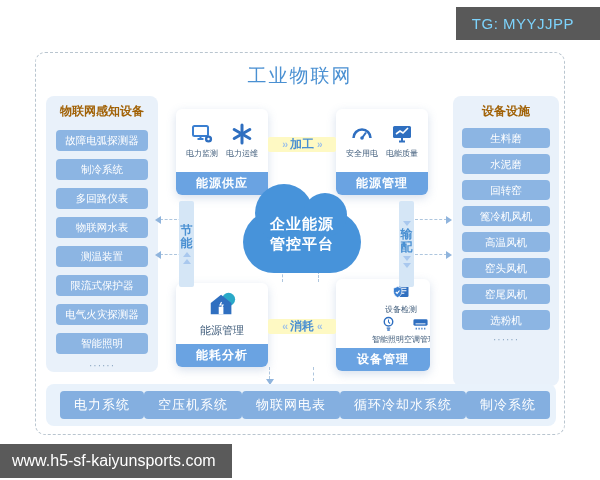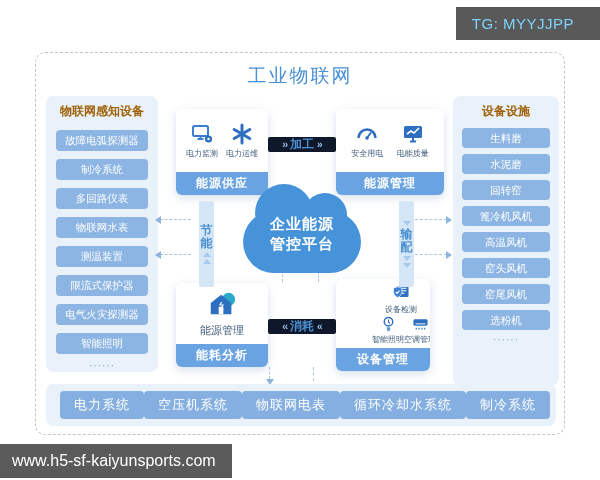--- a/index.html
+++ b/index.html
@@ -29,21 +29,21 @@
           font-size:10.5px; white-space:nowrap; overflow:hidden; }
   .panel.left  .pill { width:92px; height:21px; line-height:21px; }
   .panel.right .pill { width:88px; height:20px; line-height:20px; }
   .dots { color:#8aa5c0; font-size:10px; letter-spacing:1px; line-height:8px; }
 
   
   .card { position:absolute; background:#fff; border-radius:6px;
           box-shadow:0 3px 10px rgba(110,145,190,.28);
           display:flex; flex-direction:column; overflow:hidden; }
   .card-supply   { left:140px; top:56px;  width:92px; height:86px; }
-  .card-manage   { left:300px; top:56px;  width:108px; height:86px; }
+  .card-manage   { left:300px; top:56px;  width:92px; height:86px; }
   .card-analysis { left:140px; top:230px; width:92px; height:84px; }
   .card-equip    { left:300px; top:226px; width:94px; height:92px; }
   .card-body { flex:1; display:flex; align-items:center; justify-content:space-evenly; padding:4px 2px; }
   .card-footer { height:23px; background:#6aa3e2; color:#fff; font-size:12px; font-weight:bold;
                  display:flex; align-items:center; justify-content:center; letter-spacing:1px; }
   .feature { display:flex; flex-direction:column; align-items:center; gap:2px; }
   .feature-label { font-size:8px; color:#44607e; white-space:nowrap; }
   .card-analysis .feature-label { font-size:11px; margin-top:2px; }
   .equip-body { flex:1; display:flex; flex-direction:column; align-items:center; justify-content:space-evenly; padding:3px 0;margin-left:36px; }
   .equip-row { display:flex; width:100%; justify-content:space-evenly; }
@@ -53,32 +53,32 @@
            background:#4793da; border-radius:32px; z-index:3; }
   .cloud::before { content:""; position:absolute; left:12px; top:-27px; width:58px; height:58px;
                    background:#4793da; border-radius:50%; }
   .cloud::after  { content:""; position:absolute; right:14px; top:-18px; width:44px; height:44px;
                    background:#4793da; border-radius:50%; }
   .cloud-text { position:absolute; left:0; top:-8px; width:100%; height:100%; z-index:4;
                 display:flex; flex-direction:column; align-items:center; justify-content:center;
                 color:#fff; font-size:15px; font-weight:bold; letter-spacing:1px; line-height:20px; }
 
   
-  .hband { position:absolute; width:68px; height:15px; background:#0f172a; border-radius:2px;
+  .hband { position:absolute; width:68px; height:15px; background:#fef9c3; border-radius:2px;
            display:flex; align-items:center; justify-content:center; gap:3px;
            font-size:12px; font-weight:bold; color:#4a90d2; }
   .hband-top    { left:232px; top:84px; }
   .hband-bottom { left:232px; top:266px; }
   .chev { color:#9cc0ea; font-size:10px; font-weight:bold; letter-spacing:-1px; }
   .chev-r::before { content:"››"; }
   .chev-l::before { content:"‹‹"; }
   .vband { position:absolute; width:15px; height:86px; background:#d5e6f6; border-radius:2px;
            display:flex; flex-direction:column; align-items:center; justify-content:center; gap:2px;
            font-size:12px; font-weight:bold; color:#4a90d2; z-index:2; }
-  .vband-left  { left:163px; top:148px; }
+  .vband-left  { left:143px; top:148px; }
   .vband-right { left:363px; top:148px; }
   .vtext { width:14px; text-align:center; line-height:13px; word-break:break-all; }
   .tri { width:0; height:0; }
   .tri-up   { border-left:4px solid transparent; border-right:4px solid transparent; border-bottom:5px solid #a9c8ee; }
   .tri-down { border-left:4px solid transparent; border-right:4px solid transparent; border-top:5px solid #a9c8ee; }
 
   
   .dash-h { position:absolute; border-top:1.5px dashed #aec6de; }
   .dash-v { position:absolute; border-left:1.5px dashed #aec6de; }
   .ah { position:absolute; width:0; height:0; }

